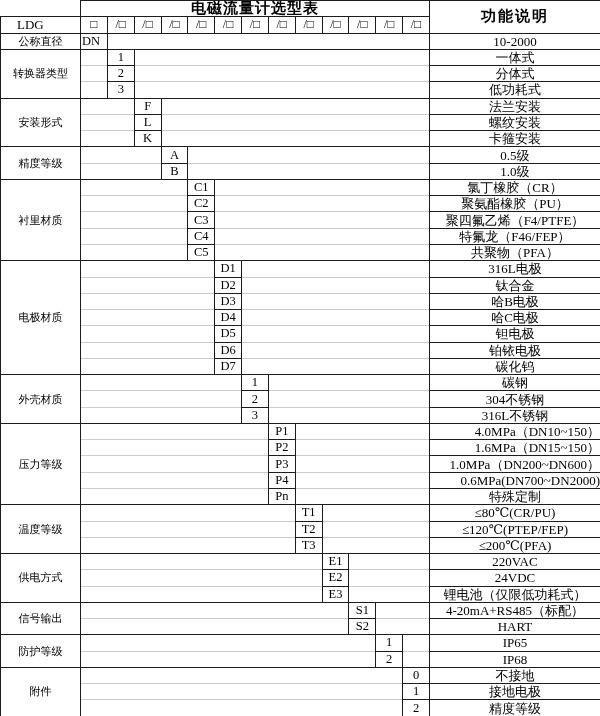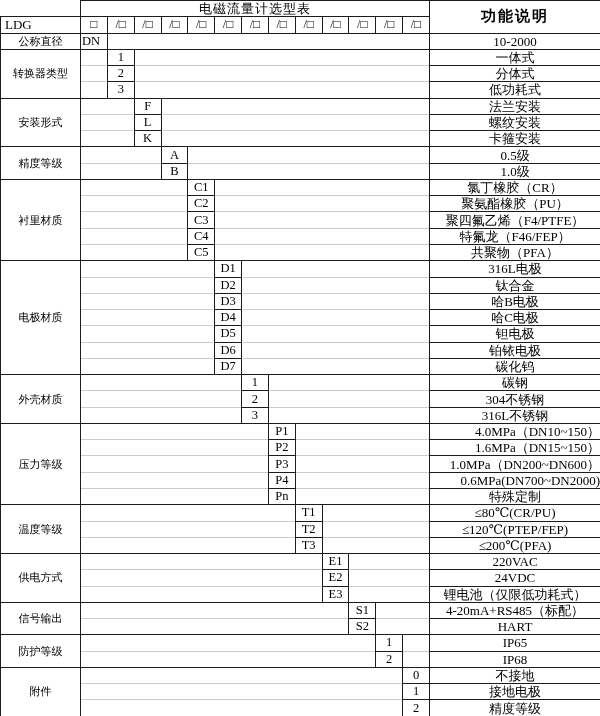--- a/index.html
+++ b/index.html
@@ -5,24 +5,24 @@
   html,body{margin:0;padding:0;background:#ffffff;}
   body{width:600px;height:716px;overflow:hidden;
        font-family:"Liberation Serif","DejaVu Serif",serif;color:#000;}
   table{width:600px;height:716px;border-collapse:collapse;table-layout:fixed;
         font-family:"Liberation Serif","DejaVu Serif",serif;}
   tr{height:16.27px;}
   td{padding:0;margin:0;text-align:center;vertical-align:middle;
      font-size:13.5px;line-height:15px;white-space:nowrap;overflow:hidden;}
   
   .corner{border:none;}
-  .title-cell{border:1px solid #1c1c1c;font-size:13px;font-weight:400;letter-spacing:1px;}
+  .title-cell{border:1px solid #1c1c1c;font-size:15px;font-weight:700;letter-spacing:1px;}
   .func-head{border:1px solid #1c1c1c;font-size:15px;font-weight:600;letter-spacing:2px;}
   .label-cell{border:1px solid #1c1c1c;font-size:11px;}
-  .ldg-cell{text-align:left;padding-left:4px;font-size:13px;}
+  .ldg-cell{text-align:left;padding-left:16px;font-size:13px;}
   .box-cell{border:1px solid #1c1c1c;font-size:12px;}
   .code-cell{border:1px solid #1c1c1c;font-size:12.5px;
              font-family:"Liberation Serif","DejaVu Serif",serif;}
   .code-left{text-align:left;padding-left:1px;margin-top:40px;}
   .func-cell{border-left:1px solid #1c1c1c;border-right:1px solid #1c1c1c;
              border-top:1px solid #1c1c1c;font-size:13px;}
   .func-left{text-align:right;padding-left:2px;}
   .filler{border-top:1px solid #cccccc;}
   .group-top{border-top:1px solid #1c1c1c;}
   .bottom-edge{border-bottom:1px solid #1c1c1c;}

